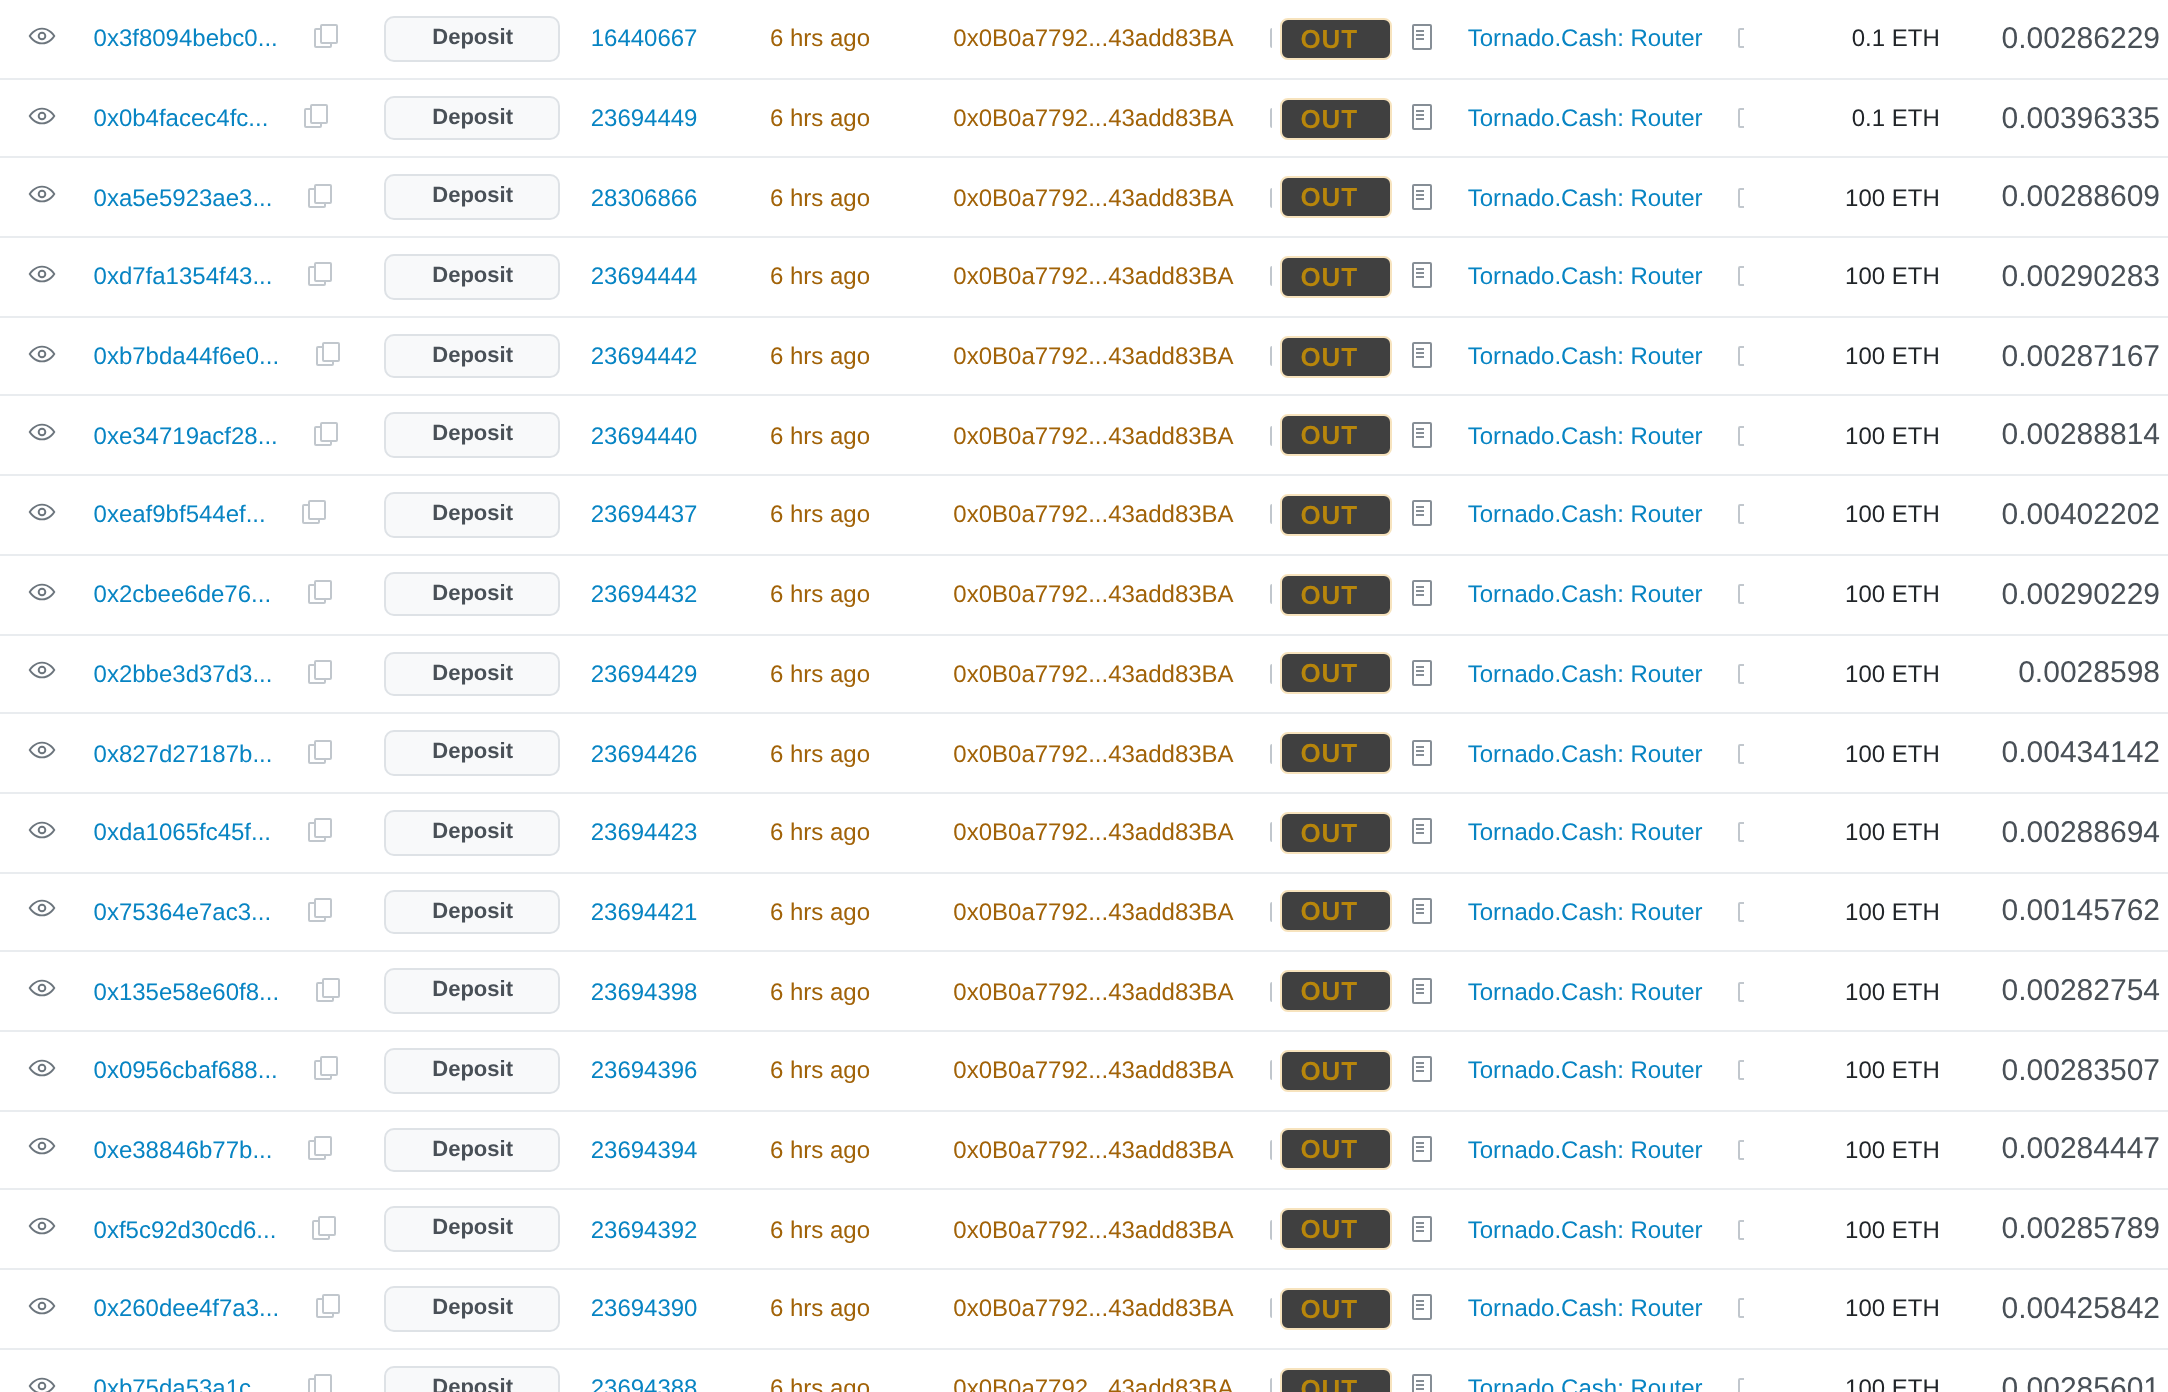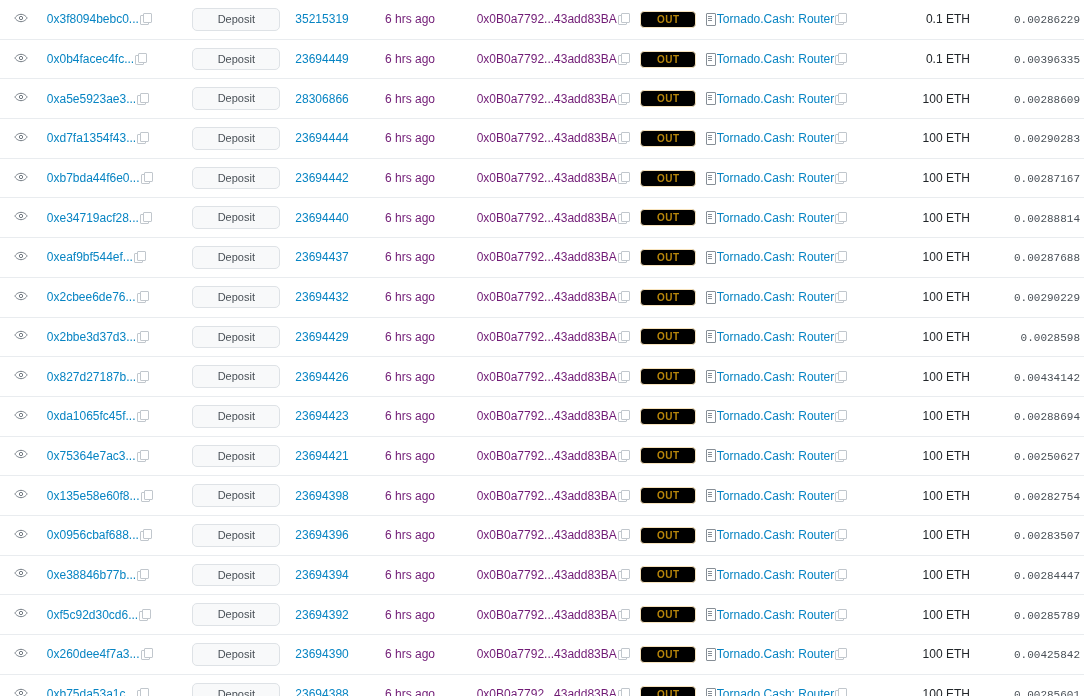--- a/index.html
+++ b/index.html
@@ -26,21 +26,21 @@
   .tx-table td {
     height: 38.7px;
     padding: 0 4px;
     vertical-align: middle;
     white-space: nowrap;
     overflow: hidden;
   }
   
   .col-eye    { width: 34px;  text-align: center; padding-left: 10px; }
   .col-hash   { width: 128px; }
-  .col-method { width: 100px; text-align: center; }
+  .col-method { width: 100px; text-align: center; font-weight: bold; }
   .col-block  { width: 80px;  text-align: left; padding-left: 8px;}
   .col-age    { width: 82px;  }
   .col-from   { width: 152px; }
   .col-dir    { width: 56px;  text-align: center; }
   .col-to     { width: 160px; }
   .col-value  { width: 92px;  text-align: right; padding-right: 14px;}
   .col-fee    { width: 100px; text-align: right; padding-right: 12px;}
 
   .eye-icon {
     display: inline-block;
@@ -51,25 +51,24 @@
   .eye-icon svg { display: block; }
 
   .link {
     color: #0784c3;
     text-decoration: none;
     font-size: 12px;
   }
 
   .hash-cell, .from-cell, .to-cell {
     display: flex;
-    align-items: center;
-    gap: 1px;
+    gap: 18px;
   }
   .mono-txt {
-    color: #701a75;
+    color: #a16207;
     font-size: 12px;
   }
 
   .copy-icon {
     display: inline-block;
     width: 11px;
     height: 12px;
     flex: none;
     position: relative;
     opacity: .75;
@@ -104,27 +103,27 @@
     font-size: 11px;
     text-align: center;
     line-height: 1.15;
   }
 
   .dir-badge {
     display: inline-block;
     min-width: 36px;
     padding: 2px 9px;
     border-radius: 4px;
-    background: #000000;
+    background: #404040;
     border: 1px solid #f7e3bd;
     color: #b8860b;
-    font-size: 10px;
+    font-size: 13px;
     font-weight: bold;
     letter-spacing: .4px;
-    text-align: center;
+    text-align: left;
   }
 
   .to-cell .doc-icon {
     width: 11px; height: 13px;
     flex: none;
     position: relative;
     display: inline-block;
   }
   .to-cell .doc-icon::before {
     content: "";
@@ -138,40 +137,40 @@
   .to-cell .doc-icon::after {
     content: "";
     position: absolute;
     left: 3px; top: 3px;
     width: 4px; height: 1px;
     box-shadow: 0 2px 0 0 #868e96, 0 4px 0 0 #868e96;
     background: #868e96;
   }
 
   .value-txt { font-size: 12px; color: #212529; }
-  .fee-txt { font-size: 11px; color: #495057; font-family: Liberation Mono, monospace; }
+  .fee-txt { font-size: 15px; color: #495057; }
 </style>
 </head>
 <body>
 
 <table class="tx-table">
   <tbody>
       <tr>
         <td class="col-eye"><span class="eye-icon"><svg width="14" height="14" viewBox="0 0 16 16" fill="none" stroke="#6c757d" stroke-width="1.1">
               <path d="M1 8s2.5-4.2 7-4.2S15 8 15 8s-2.5 4.2-7 4.2S1 8 1 8z"></path>
               <circle cx="8" cy="8" r="1.9"></circle>
             </svg></span></td>
         <td class="col-hash">
           <div class="hash-cell">
             <a class="link" href="#">0x3f8094bebc0...</a>
             <span class="copy-icon"></span>
           </div>
         </td>
         <td class="col-method"><span class="method-badge">Deposit</span></td>
-        <td class="col-block"><a class="link" href="#">35215319</a></td>
+        <td class="col-block"><a class="link" href="#">16440667</a></td>
         <td class="col-age"><span class="mono-txt">6 hrs ago</span></td>
         <td class="col-from">
           <div class="from-cell">
             <span class="mono-txt">0x0B0a7792...43add83BA</span>
             <span class="copy-icon"></span>
           </div>
         </td>
         <td class="col-dir"><span class="dir-badge">OUT</span></td>
         <td class="col-to">
           <div class="to-cell">
@@ -360,21 +359,21 @@
         </td>
         <td class="col-dir"><span class="dir-badge">OUT</span></td>
         <td class="col-to">
           <div class="to-cell">
             <span class="doc-icon"></span>
             <a class="link" href="#">Tornado.Cash: Router</a>
             <span class="copy-icon"></span>
           </div>
         </td>
         <td class="col-value"><span class="value-txt">100 ETH</span></td>
-        <td class="col-fee"><span class="fee-txt">0.00287688</span></td>
+        <td class="col-fee"><span class="fee-txt">0.00402202</span></td>
       </tr>
       <tr>
         <td class="col-eye"><span class="eye-icon"><svg width="14" height="14" viewBox="0 0 16 16" fill="none" stroke="#6c757d" stroke-width="1.1">
               <path d="M1 8s2.5-4.2 7-4.2S15 8 15 8s-2.5 4.2-7 4.2S1 8 1 8z"></path>
               <circle cx="8" cy="8" r="1.9"></circle>
             </svg></span></td>
         <td class="col-hash">
           <div class="hash-cell">
             <a class="link" href="#">0x2cbee6de76...</a>
             <span class="copy-icon"></span>
@@ -515,21 +514,21 @@
         </td>
         <td class="col-dir"><span class="dir-badge">OUT</span></td>
         <td class="col-to">
           <div class="to-cell">
             <span class="doc-icon"></span>
             <a class="link" href="#">Tornado.Cash: Router</a>
             <span class="copy-icon"></span>
           </div>
         </td>
         <td class="col-value"><span class="value-txt">100 ETH</span></td>
-        <td class="col-fee"><span class="fee-txt">0.00250627</span></td>
+        <td class="col-fee"><span class="fee-txt">0.00145762</span></td>
       </tr>
       <tr>
         <td class="col-eye"><span class="eye-icon"><svg width="14" height="14" viewBox="0 0 16 16" fill="none" stroke="#6c757d" stroke-width="1.1">
               <path d="M1 8s2.5-4.2 7-4.2S15 8 15 8s-2.5 4.2-7 4.2S1 8 1 8z"></path>
               <circle cx="8" cy="8" r="1.9"></circle>
             </svg></span></td>
         <td class="col-hash">
           <div class="hash-cell">
             <a class="link" href="#">0x135e58e60f8...</a>
             <span class="copy-icon"></span>

